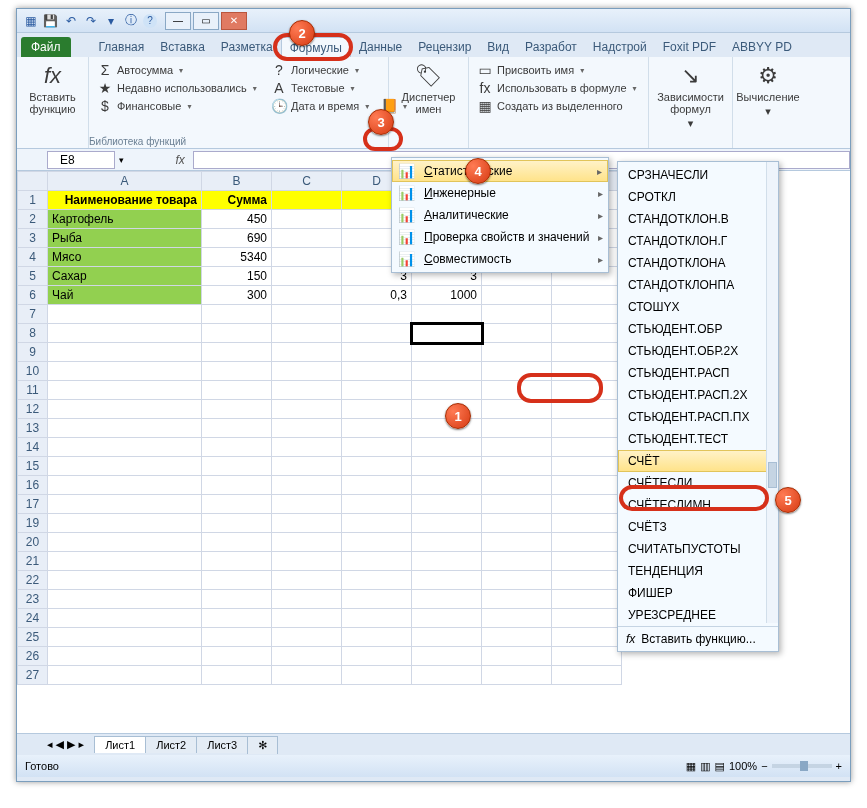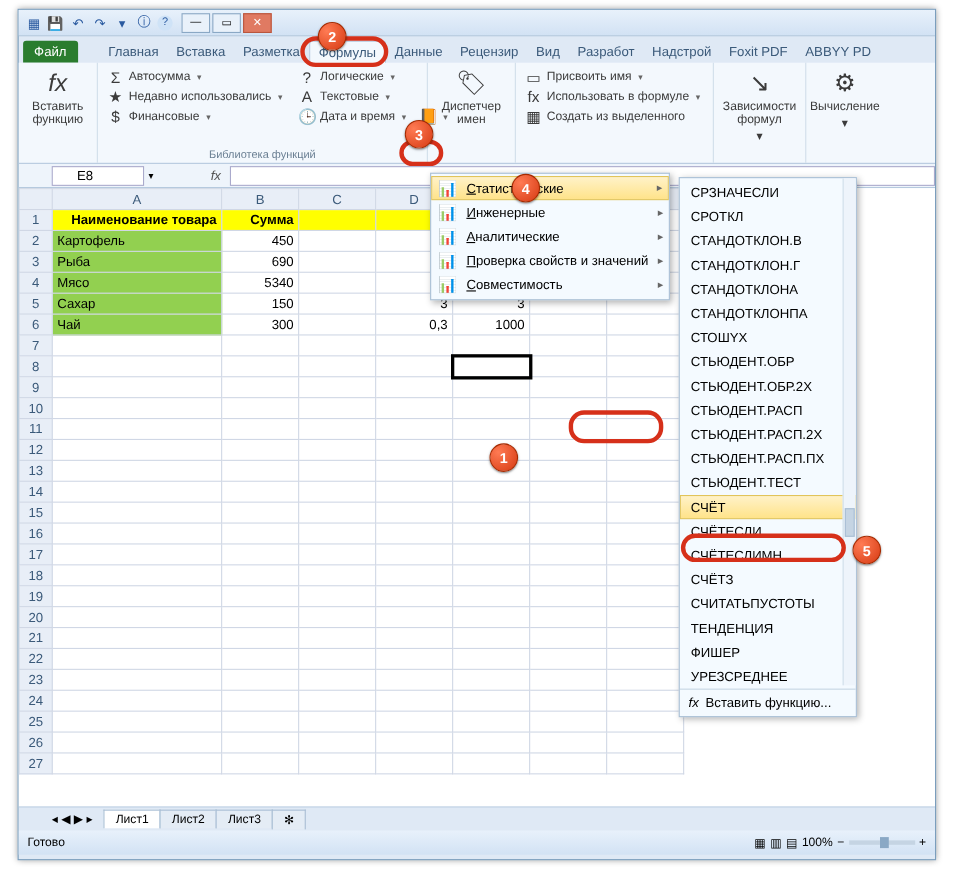--- a/index.html
+++ b/index.html
@@ -11,28 +11,28 @@
   .title-center { flex: 1; text-align: center; color: #555; }
   .winbtns { display: flex; }
   .winbtns div { width: 26px; height: 18px; border: 1px solid #8aa8c5; background:#e9f1fa; margin-left:2px; display:flex; align-items:center; justify-content:center; font-size:10px; }
   .winbtns .close { background:#e07a62; color:#fff; border-color:#b9563e;}
   .ribbon-tabs { height: 24px; display:flex; align-items:flex-end; font-size:12px; padding-left:4px;}
   .tab { padding: 3px 8px; color:#3b5a7a; cursor:pointer; }
   .tab.file { background:#2a7c2e; color:#fff; border-radius:3px 3px 0 0; padding:3px 10px; margin-right:20px;}
   .tab.active { background:#f3f8fd; border:1px solid #b5c9de; border-bottom:none; border-radius:3px 3px 0 0; position:relative; top:1px;}
   .ribbon { height: 92px; background:#f3f8fd; border-bottom:1px solid #b5c9de; display:flex; font-size:11px; color:#3b3b3b; position:relative;}
   .rgroup { border-right:1px solid #d1deea; padding:4px 6px 16px 6px; display:flex; flex-direction:column; position:relative;}
-  .rlabel { position:absolute; bottom:1px; left:0; right:0; text-align:center; font-size:10px; color:#6a7f93;}
+  .rlabel { position:absolute; bottom:1px; left:0; right:0; font-size:10px; color:#6a7f93;}
   .vbtn { display:flex; flex-direction:column; align-items:center; gap:2px; padding:2px 6px; }
   .vbtn .ic { font-size:22px; }
   .hrow { display:flex; align-items:center; gap:4px; padding:1px 2px; white-space:nowrap;}
   .hrow .ic { width:16px; font-size:14px; text-align:center;}
   .hrow .dd { font-size:8px; color:#666; margin-left:2px;}
   .namebox-row { height:22px; display:flex; align-items:center; border-bottom:1px solid #b5c9de; background:#eef4fb; font-size:12px;}
-  .namebox { width:84px; border:1px solid #aac; background:#fff; padding:1px 22px; margin-left:30px;}
+  .namebox { width:68px; border:1px solid #aac; background:#fff; padding:1px 12px; margin-left:30px;}
   .fxlabel { margin:0 8px; font-style:italic; color:#555;}
   .fxbar { flex:1; border:1px solid #aac; background:#fff; height:18px; }
   .sheet-area { position:relative; height:562px; background:#fff; overflow:hidden;}
   table.grid { border-collapse:collapse; font-size:12px; position:absolute; left:0; top:0;}
   table.grid th, table.grid td { border:1px solid #d0d7e5; height:19px; }
   table.grid th { background:#e8eef7; font-weight:normal; color:#3b5a7a; text-align:center;}
   .corner { width:30px;}
   .colA {width:154px;} .colB{width:70px;} .colC{width:70px;} .colD{width:70px;} .colE{width:70px;} .colF{width:70px;} .colG{width:70px;}
   .rowh { width:30px; text-align:center; background:#e8eef7;}
   td.data { padding:0 4px; }
@@ -374,30 +374,20 @@
             <th class="rowh">17</th>
             <td class="data"></td>
             <td class="data"></td>
             <td class="data"></td>
             <td class="data"></td>
             <td class="data"></td>
             <td class="data"></td>
             <td class="data"></td>
           </tr>
           <tr>
-            <th class="rowh">18</th>
-            <td class="data"></td>
-            <td class="data"></td>
-            <td class="data"></td>
-            <td class="data"></td>
-            <td class="data"></td>
-            <td class="data"></td>
-            <td class="data"></td>
-          </tr>
-          <tr>
             <th class="rowh">19</th>
             <td class="data"></td>
             <td class="data"></td>
             <td class="data"></td>
             <td class="data"></td>
             <td class="data"></td>
             <td class="data"></td>
             <td class="data"></td>
           </tr>
           <tr>

